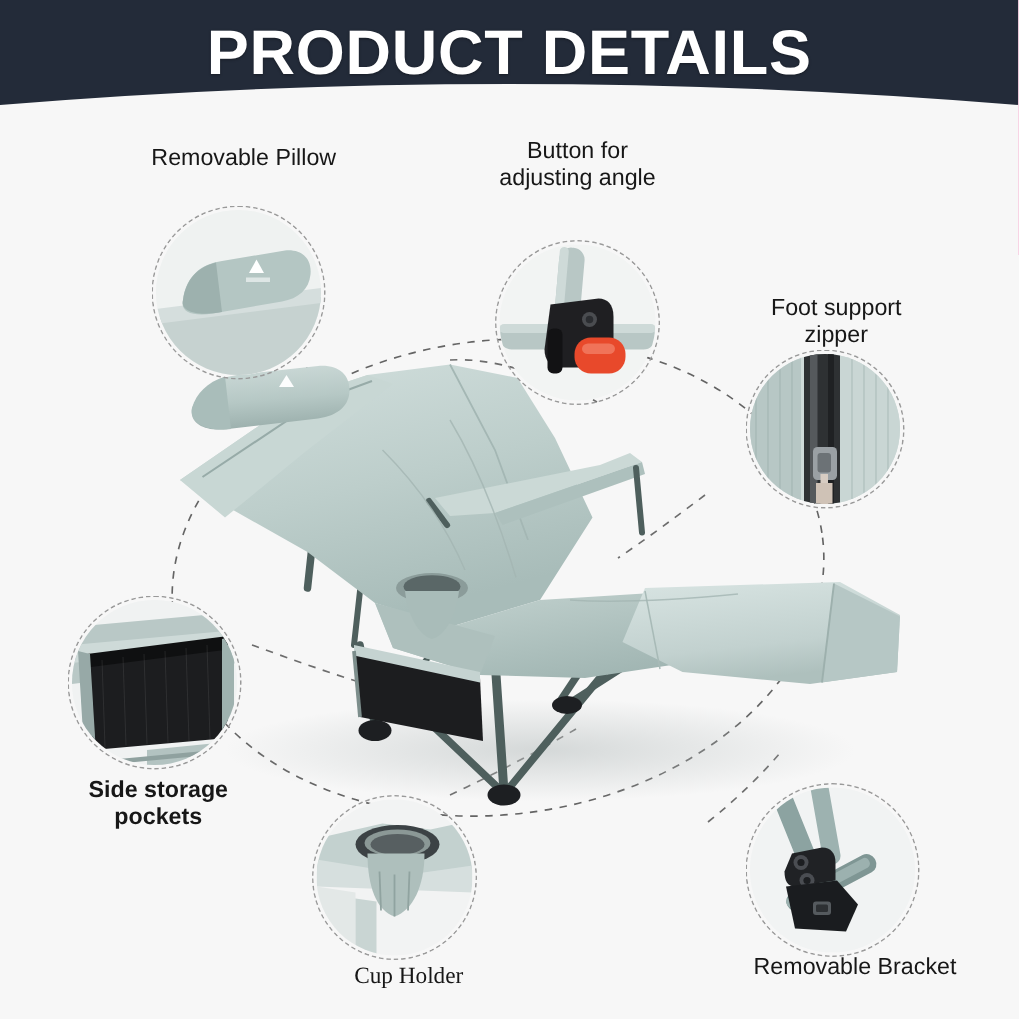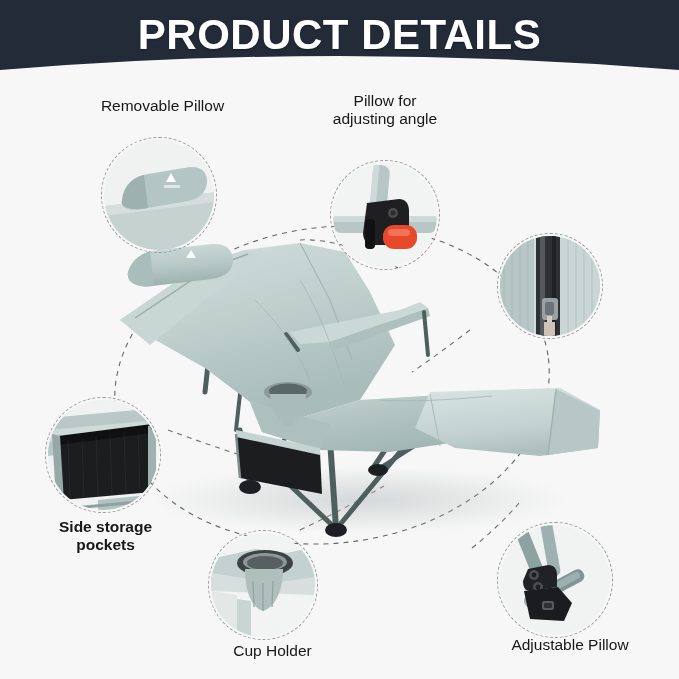--- a/index.html
+++ b/index.html
@@ -63,21 +63,21 @@
     line-height: 1.18;
     text-align: center;
     font-family: "Liberation Sans", sans-serif;
     white-space: pre-line;
     z-index: 14;
   }
   .lbl-pillow  { left: 55px;  top: 97px; width: 215px; }
   .lbl-button  { left: 300px; top: 92px;  width: 170px; }
   .lbl-zipper  { left: 470px; top: 197px; width: 175px; }
   .lbl-pockets { left: 18px;  top: 518px; width: 175px; font-weight: bold; }
-  .lbl-cup     { left: 185px; top: 642px; width: 175px; }
+  .lbl-cup     { left: 185px; top: 642px; width: 175px; font-family: Liberation Serif, serif; }
   .lbl-bracket { left: 460px; top: 636px; width: 220px; }
 
   
   .inset {
     position: absolute;
     border-radius: 50%;
     overflow: hidden;
     z-index: 12;
     background: #f4f5f5;
   }
@@ -219,40 +219,42 @@
       <path d="M0,66 L110,52 L110,62 L0,76 Z" fill="#d5dedd"></path>
       <path d="M18,60 C20,44 30,36 44,34 L86,27 C98,26 104,33 103,43
                C102,53 95,59 84,61 L38,69 C24,71 16,68 18,60 Z" fill="#b4c6c3"></path>
       <path d="M18,60 C20,46 28,38 40,35 L44,68 C28,71 16,68 18,60 Z" fill="#9db1ae"></path>
       <path d="M62,42 L67,33 L72,42 Z" fill="#ffffff"></path>
       <rect x="60" y="45" width="16" height="3" fill="#e8eeed" opacity="0.8"></rect>
     </svg>
   </div>
   <div class="inset-ring" style="left:101px; top:137px; width:114px; height:114px;"></div>
 
-  <div class="callout-label lbl-button">Pillow for
+  <div class="callout-label lbl-button">Button for
 adjusting angle</div>
   <div class="inset" style="left:333px; top:163px; width:104px; height:104px;">
     <svg width="104" height="104" viewBox="0 0 104 104" xmlns="http://www.w3.org/2000/svg">
       <rect width="104" height="104" fill="#f2f4f3"></rect>
       <rect x="0" y="53" width="104" height="17" rx="8" fill="#b8c7c5"></rect>
       <rect x="0" y="53" width="104" height="6" rx="3" fill="#cedad8"></rect>
       <rect x="38" y="2" width="17" height="58" rx="8" fill="#b8c7c5" transform="rotate(5 46 30)"></rect>
       <rect x="38" y="2" width="6" height="58" rx="3" fill="#cedad8" transform="rotate(5 46 30)"></rect>
       <path d="M34,40 L66,36 C72,36 76,40 76,48 L76,72 C76,78 70,82 62,82
                L40,82 C34,82 30,77 30,70 Z" fill="#1f1f22"></path>
       <circle cx="60" cy="50" r="5" fill="#4a4c50"></circle>
       <circle cx="60" cy="50" r="2.5" fill="#2b2d31"></circle>
       <rect x="32" y="56" width="10" height="30" rx="4" fill="#121214"></rect>
       <rect x="50" y="62" width="34" height="24" rx="11" fill="#e8492b"></rect>
       <rect x="55" y="66" width="22" height="7" rx="4" fill="#f4866e" opacity="0.7"></rect>
     </svg>
   </div>
   <div class="inset-ring" style="left:330px; top:160px; width:108px; height:108px;"></div>
 
+  <div class="callout-label lbl-zipper">Foot support
+zipper</div>
   <div class="inset" style="left:500px; top:236px; width:100px; height:100px;">
     <svg width="100" height="100" viewBox="0 0 100 100" xmlns="http://www.w3.org/2000/svg">
       <rect width="100" height="100" fill="#cfdbd9"></rect>
       <rect x="0" y="0" width="34" height="100" fill="#b7c7c5"></rect>
       <rect x="60" y="0" width="40" height="100" fill="#c9d6d4"></rect>
       <g opacity="0.45" stroke="#8fa3a1" stroke-width="0.8">
         <path d="M4,0 L4,100"></path>
           <path d="M12,0 L12,100"></path>
           <path d="M20,0 L20,100"></path>
         <path d="M28,0 L28,100"></path>
@@ -311,21 +313,21 @@
         <path d="M42,48 L43,74"></path>
           <path d="M52,50 L52,78"></path>
           <path d="M62,48 L61,74"></path>
       </g>
       <path d="M0,58 L26,62 L26,104 L0,104 Z" fill="#e3e8e7"></path>
       <path d="M26,66 L40,68 L40,104 L26,104 Z" fill="#c9d5d3"></path>
     </svg>
   </div>
   <div class="inset-ring" style="left:208px; top:530px; width:108px; height:108px;"></div>
 
-  <div class="callout-label lbl-bracket">Adjustable Pillow</div>
+  <div class="callout-label lbl-bracket">Removable Bracket</div>
   <div class="inset" style="left:500px; top:525px; width:110px; height:110px;">
     <svg width="110" height="110" viewBox="0 0 110 110" xmlns="http://www.w3.org/2000/svg">
       <rect width="110" height="110" fill="#f1f3f3"></rect>
       <rect x="22" y="-6" width="13" height="60" rx="6" fill="#8ca3a1" transform="rotate(-22 28 24)"></rect>
       <rect x="44" y="-10" width="12" height="62" rx="6" fill="#9db2b0" transform="rotate(-10 50 21)"></rect>
       <rect x="48" y="30" width="13" height="66" rx="6" fill="#7f9694" transform="rotate(62 54 63)"></rect>
       <rect x="50" y="34" width="7" height="62" rx="3" fill="#9cb1af" transform="rotate(62 54 63)"></rect>
       <path d="M28,44 L48,40 C54,40 57,44 57,50 L57,62 L30,66 C25,66 23,62 23,56 Z" fill="#202225"></path>
       <circle cx="34" cy="50" r="5" fill="#4a4d52"></circle>
       <circle cx="34" cy="50" r="2.4" fill="#1c1e21"></circle>

